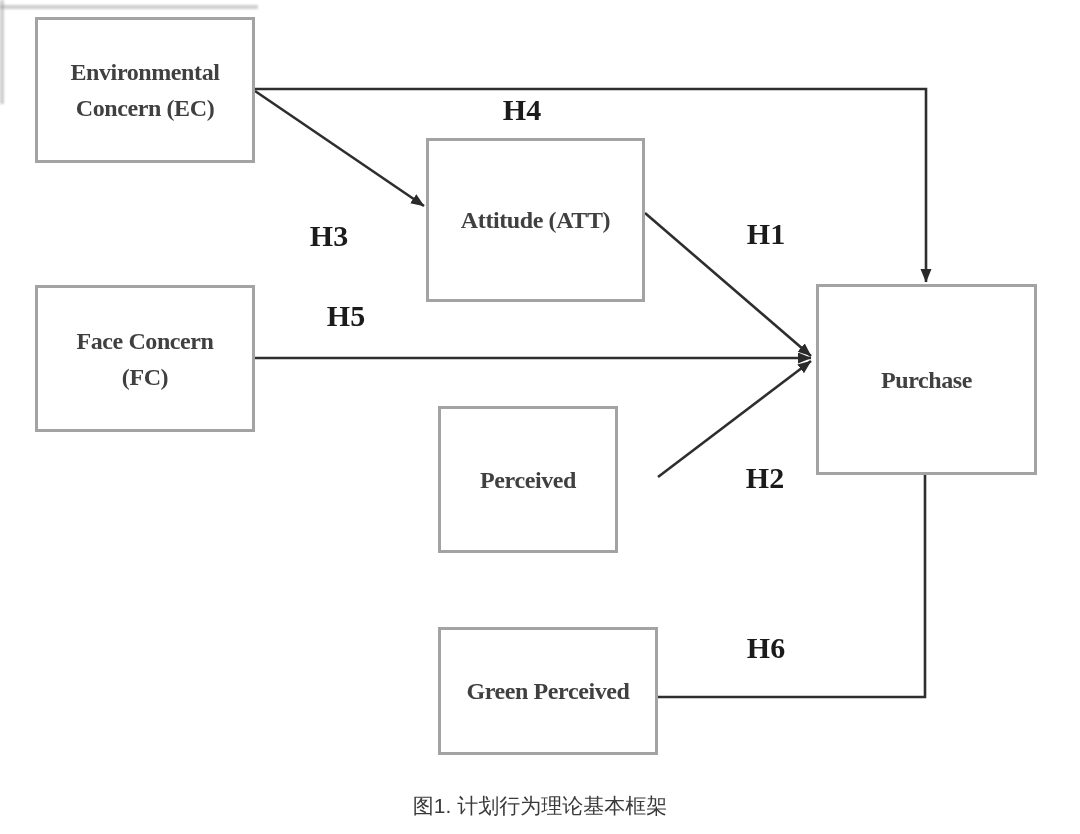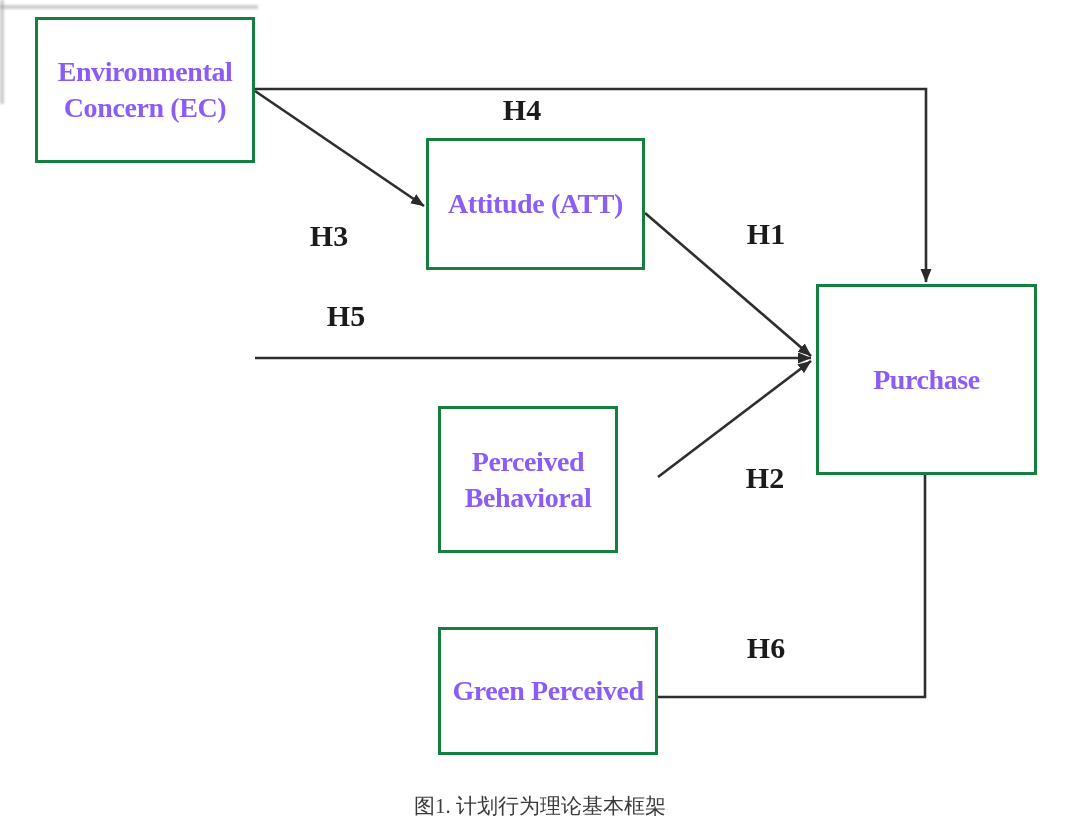--- a/index.html
+++ b/index.html
@@ -2,35 +2,35 @@
 <html><head>
 <meta charset="utf-8">
 <style>
   html,body{margin:0;padding:0;background:#ffffff;}
   .stage{
     position:relative;width:1080px;height:834px;background:#ffffff;overflow:hidden;
   }
   .connectors{position:absolute;left:0;top:0;z-index:1;}
   .node{
     position:absolute;z-index:2;box-sizing:border-box;background:#ffffff;
-    border:3px solid #15803d;
+    border:3px solid #a3a3a3;
     display:flex;flex-direction:column;justify-content:center;align-items:center;
     text-align:center;white-space:nowrap;
     font-family:"Liberation Serif","DejaVu Serif",serif;
-    font-weight:600;font-size:28px;line-height:36px;
-    letter-spacing:-0.4px;color:#8b5cf6;
+    font-weight:600;font-size:24px;line-height:36px;
+    letter-spacing:-0.4px;color:#404040;
   }
   .elabel{
     position:absolute;z-index:3;transform:translate(-50%,-50%);
     font-family:"Liberation Serif","DejaVu Serif",serif;
     font-weight:600;font-size:30px;color:#1b1b1b;
   }
   .caption{
     position:absolute;left:0;top:792px;width:100%;z-index:3;text-align:center;
-    font-family:Liberation Serif, serif;font-size:21px;color:#3a3a3a;
+    font-family:Liberation Sans, sans-serif;font-size:21px;color:#3a3a3a;
   }
   .artifact{position:absolute;z-index:0;background:#9f9f9f;opacity:.5;filter:blur(1px);}
   .artifact-top{left:0;top:5px;width:258px;height:4px;}
   .artifact-left{left:0;top:0;width:4px;height:104px;}
 </style>
 </head>
 <body>
 
 <div class="stage">
 
@@ -51,28 +51,31 @@
       <path d="M658,477 L811,361" marker-end="url(#ah)"></path>
       <path d="M658,697 L925,697 L925,434" marker-end="url(#ah)"></path>
     </g>
   </svg>
 
   <div class="node" style="left:35px;top:17px;width:220px;height:146px">
     <div>Environmental</div>
     <div>Concern (EC)</div>
   </div>
 
-  <div class="node" style="left:426px;top:138px;width:219px;height:132px">
+  <div class="node" style="left:426px;top:138px;width:219px;height:164px">
     <div>Attitude (ATT)</div>
   </div>
 
+  <div class="node" style="left:35px;top:285px;width:220px;height:147px">
+    <div>Face Concern</div>
+    <div>(FC)</div>
+  </div>
 
   <div class="node" style="left:438px;top:406px;width:180px;height:147px">
     <div>Perceived</div>
-    <div>Behavioral</div>
   </div>
 
   <div class="node" style="left:438px;top:627px;width:220px;height:128px">
     <div>Green Perceived</div>
   </div>
 
   <div class="node" style="left:816px;top:284px;width:221px;height:191px">
     <div>Purchase</div>
   </div>
 

